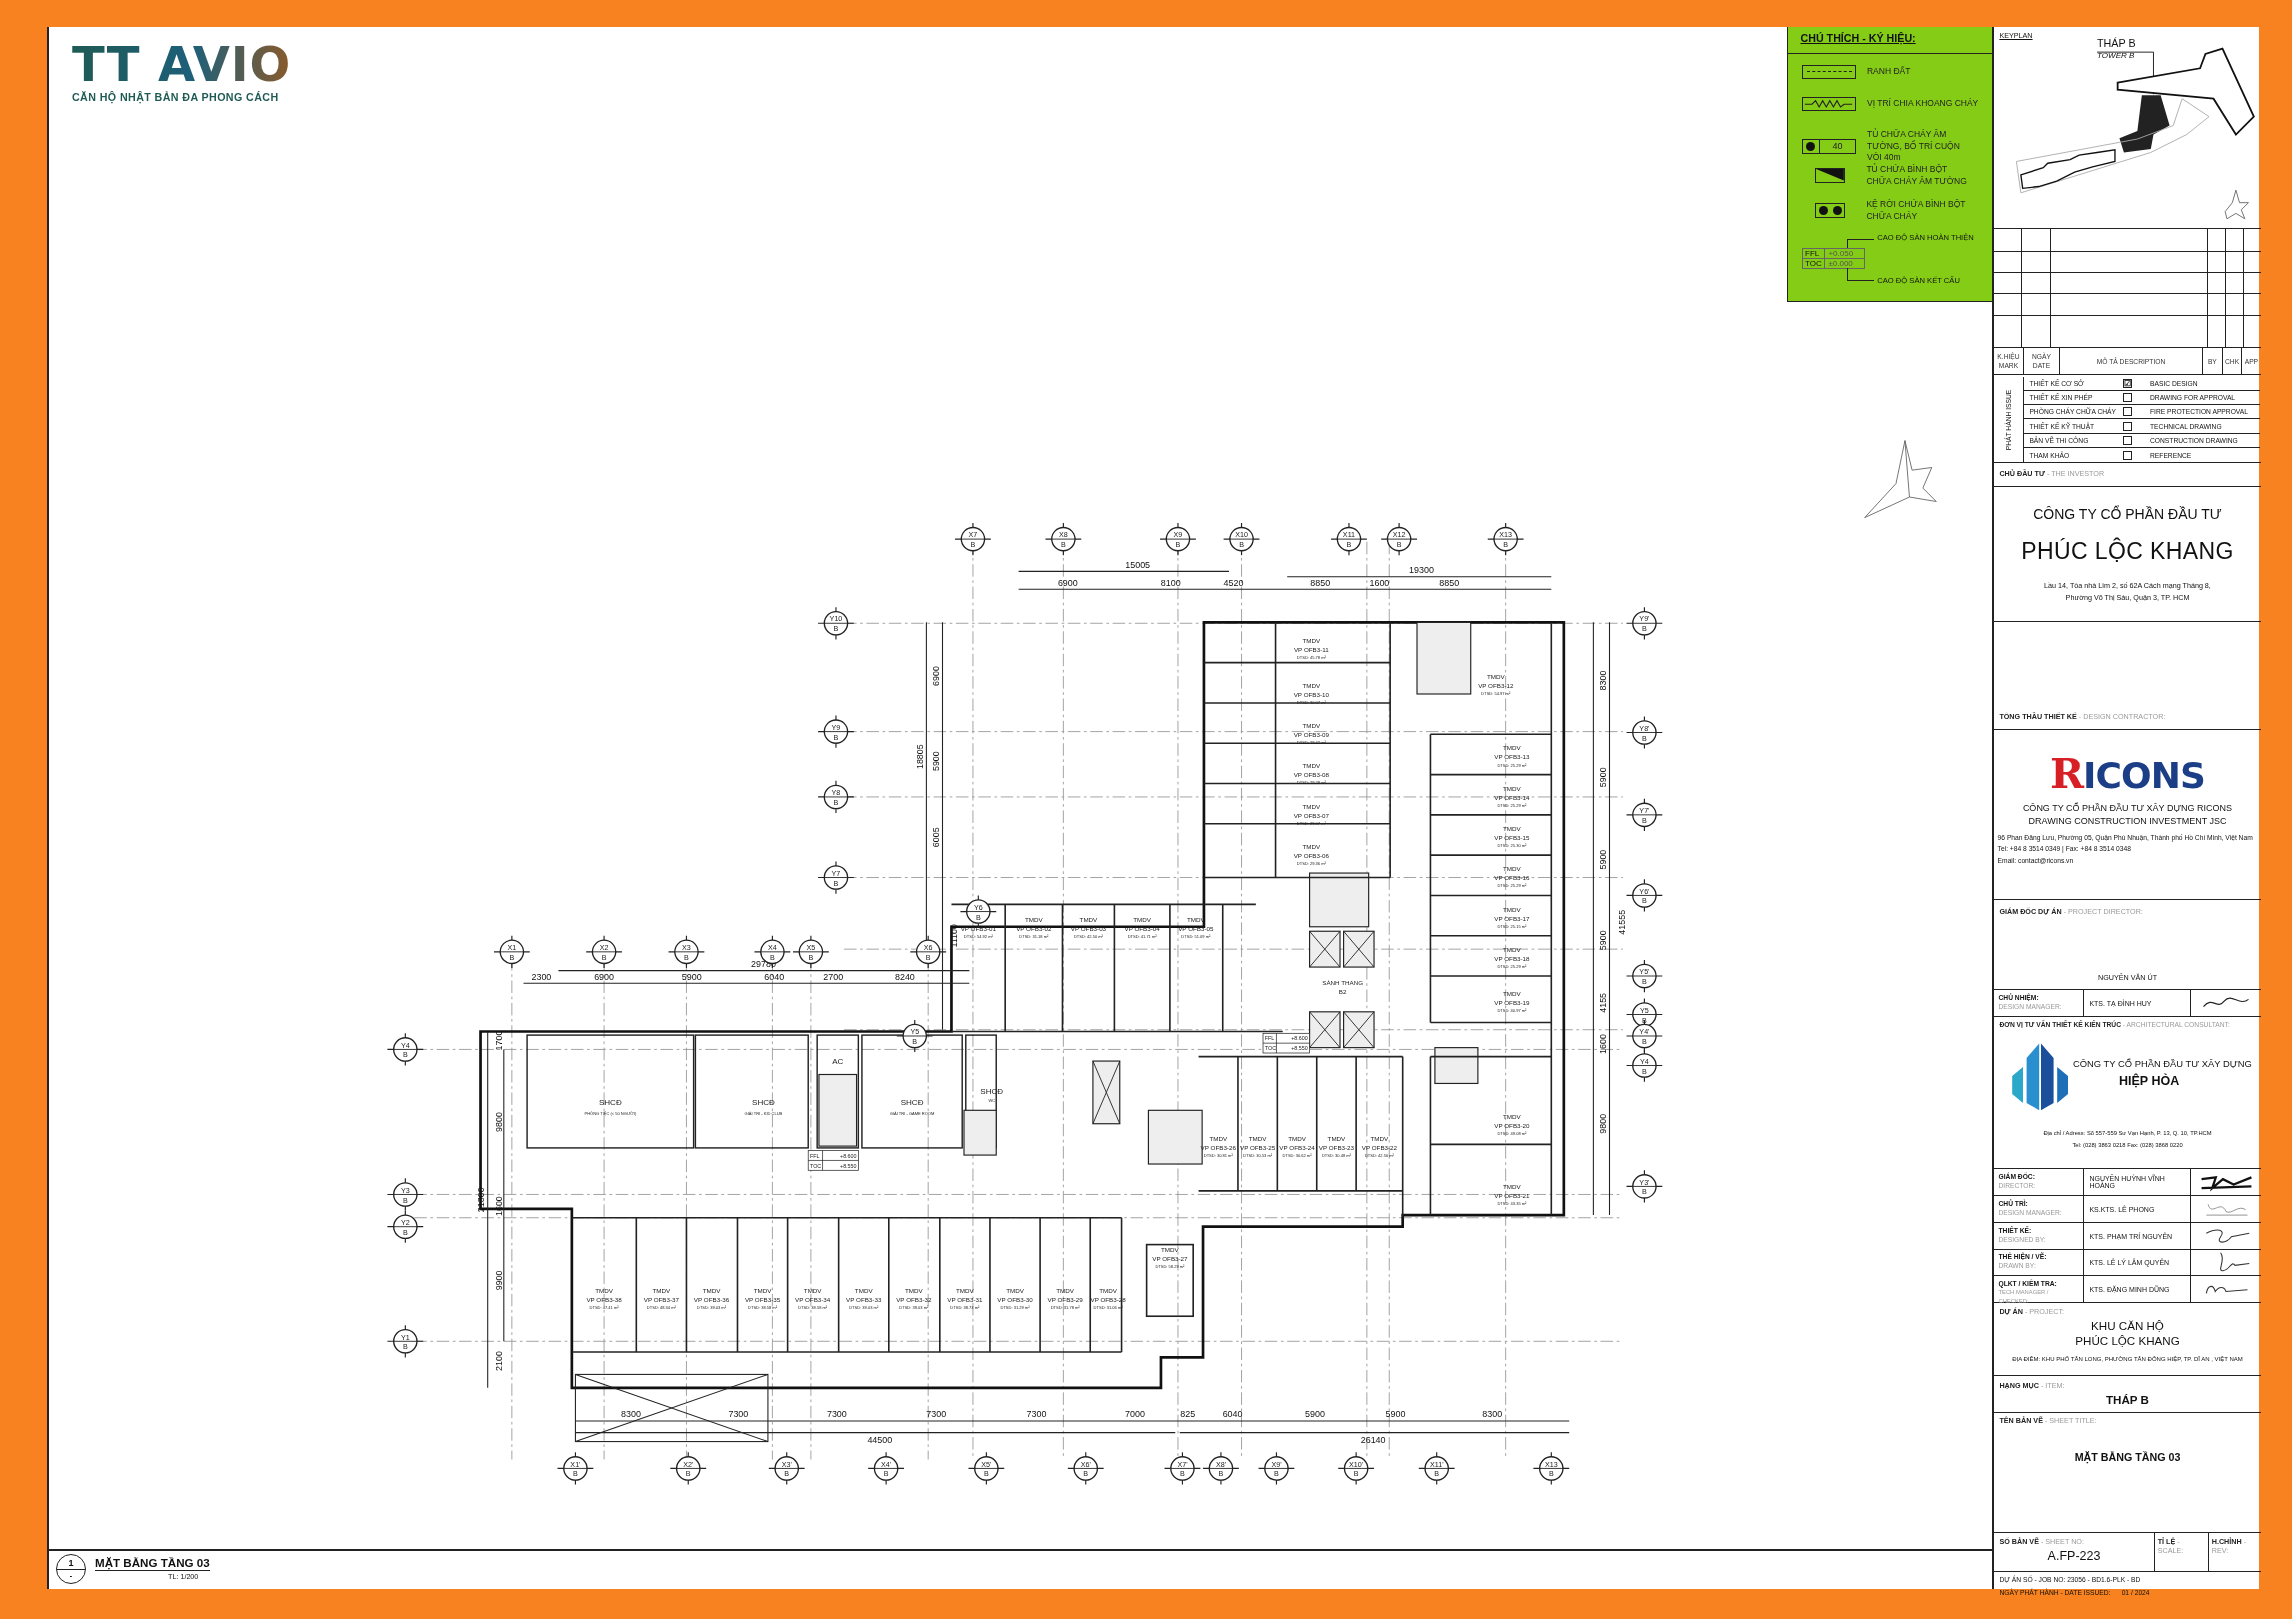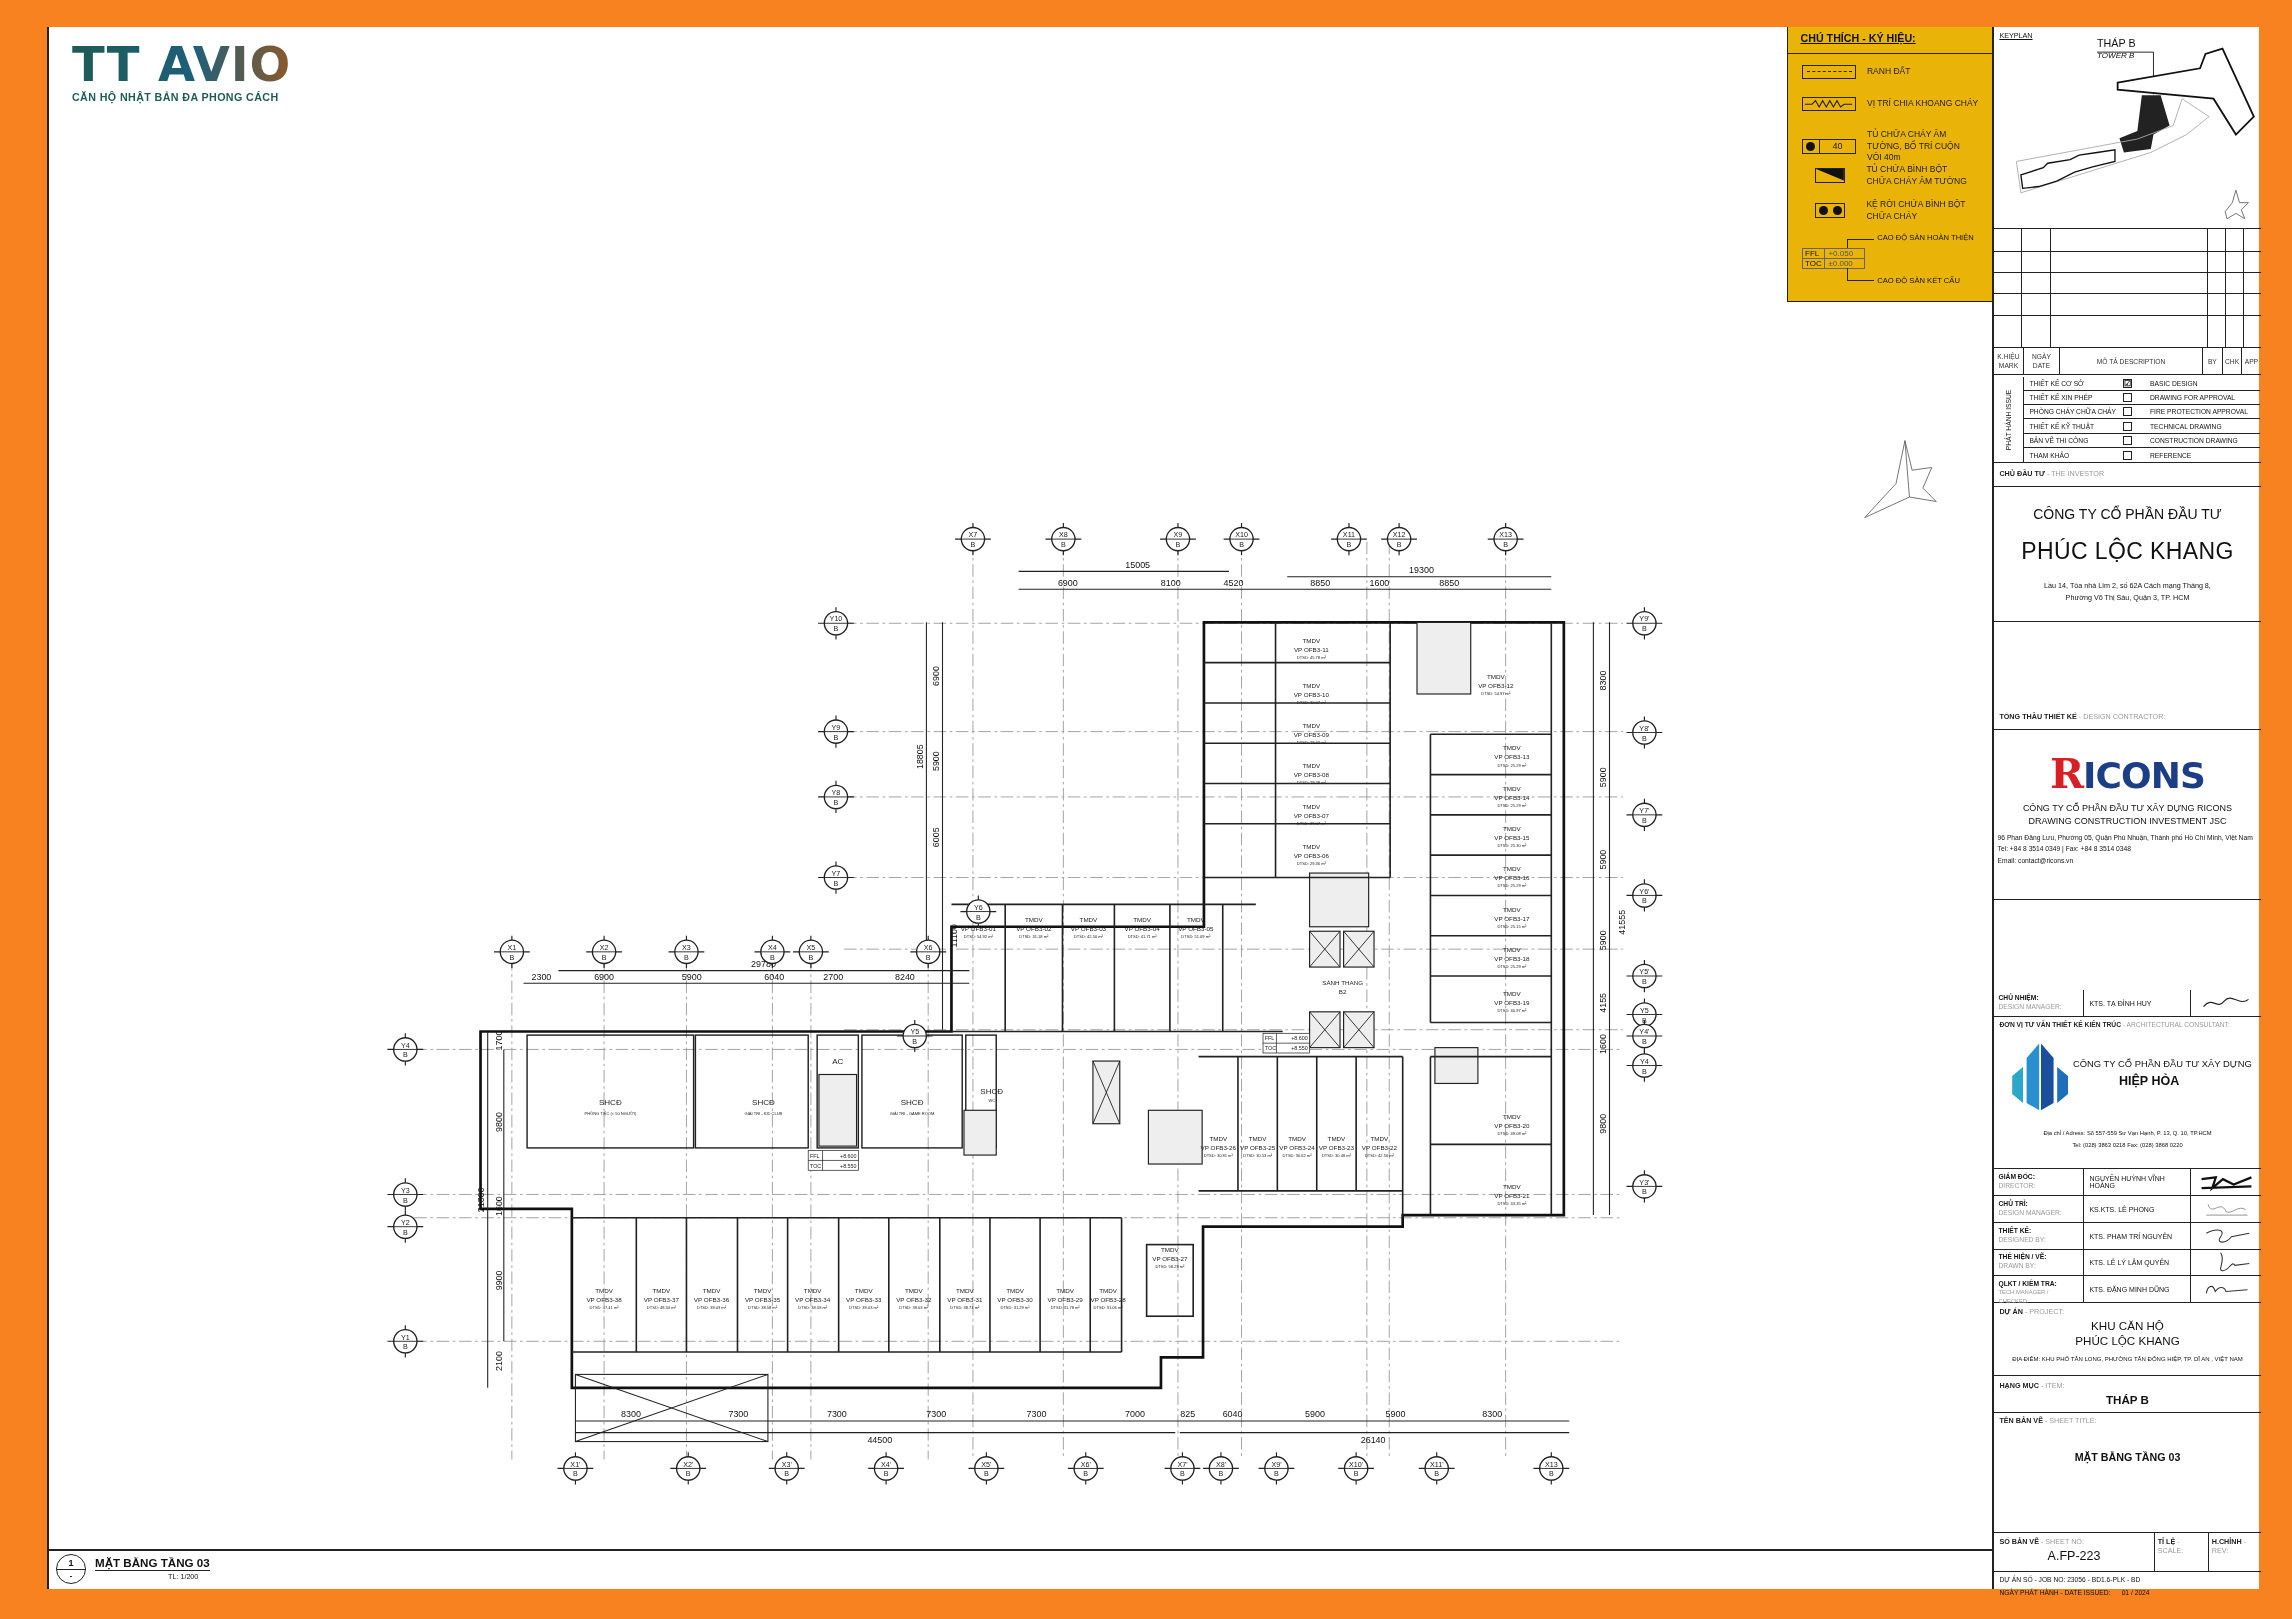--- a/index.html
+++ b/index.html
@@ -10,21 +10,21 @@
   .drawing-frame .bottom-line { position: absolute; left: 0; right: 0; top: 1522px; height: 1.8px; background:#222; }
   .drawing-frame .left-line { position: absolute; left: 0; top: 0; bottom: 0; width: 1.8px; background:#222; }
 
   
   .logo { position: absolute; left: 25px; top: 10.7px; }
   .logo-mark { font-family: "DejaVu Sans", sans-serif; font-weight: bold; font-size: 48px; letter-spacing: 0.9px; line-height: 52px;
     background: linear-gradient(90deg, #1f5b54 0%, #1e5f7a 55%, #8a5a2b 100%); -webkit-background-clip: text; background-clip: text; color: transparent; }
   .logo-tag { font-size: 10.7px; color: #1f5b54; letter-spacing: 0.4px; margin-top: 1.8px; font-weight: bold; }
 
   
-  .legend { position: absolute; left: 1740px; top: 0; width: 206px; height: 275px; border: 1.8px solid #222; border-top: none; background:#eab308; }
+  .legend { position: absolute; left: 1740px; top: 0; width: 206px; height: 275px; border: 1.8px solid #222; border-top: none; background:#84cc16; }
   .legend-title { height: 27px; border-bottom: 1.8px solid #222; font-size: 10.7px; font-weight: bold; text-decoration: underline; padding: 5.4px 12.5px; }
   .legend-row { position: absolute; left: 14.3px; font-size: 8.5px; color: #222; display: flex; align-items: center; }
   .legend-row .sym { width: 54px; height: 14.3px; border: 1.3px solid #222; margin-right: 10.7px; position: relative; flex: none; }
   .legend-row .txt { line-height: 11.6px; }
 
   
   .tb { position: absolute; left: 1945px; top: 0; width: 267px; height: 1562px; border-left: 2.7px solid #222; background:#fff; font-size: 7.6px; }
   .tb-sec { position: absolute; left: 0; width: 267px; border-bottom: 1.8px solid #222; }
   .tb-label { font-size: 7.2px; font-weight: bold; color:#222; padding: 3.6px 5.4px; }
   .tb-label .en { color: #999; font-weight: normal; }
@@ -901,20 +901,24 @@
       <div class="tb-label" style="padding-top:7.2px"><span>TỔNG THẦU THIẾT KẾ</span> <span class="en">- DESIGN CONTRACTOR:</span></div>
     </div>
     <div class="tb-sec" style="top:703px;height:170px;">
       <div class="ricons center" style="margin-top:19.7px;"><span class="r">R</span><span class="rest">ICONS</span></div>
       <div class="center" style="font-size:9px;margin-top:5.4px;">CÔNG TY CỔ PHẦN ĐẦU TƯ XÂY DỰNG RICONS</div>
       <div class="center" style="font-size:9px;margin-top:2.7px;">DRAWING CONSTRUCTION INVESTMENT JSC</div>
       <div style="font-size:6.7px;margin:8px 0 0 3.6px;">96 Phan Đăng Lưu, Phường 05, Quận Phú Nhuận, Thành phố Hồ Chí Minh, Việt Nam</div>
       <div style="font-size:6.7px;margin:4.5px 0 0 3.6px;">Tel: +84 8 3514 0349  | Fax: +84 8 3514 0348</div>
       <div style="font-size:6.7px;margin:4.5px 0 0 3.6px;">Email: contact@ricons.vn</div>
     </div>
+    <div class="tb-sec" style="top:873px;height:90px;">
+      <div class="tb-label" style="padding-top:7.2px"><span>GIÁM ĐỐC DỰ ÁN</span> <span class="en">- PROJECT DIRECTOR:</span></div>
+      <div class="center" style="position:absolute;bottom:7.2px;width:100%;font-size:7.2px;">NGUYỄN VĂN ÚT</div>
+    </div>
     <div class="sign-row" style="top:963px;height:27px;">
       <div class="role">
           <div>CHỦ NHIỆM:</div>
           <div class="en">DESIGN MANAGER:</div>
         </div>
       <div class="name">KTS. TẠ ĐÌNH HUY</div>
       <div class="sig">
           <svg width="54" height="18" viewBox="0 0 60 20">
             <path d="M 5 14 C 15 2, 20 18, 28 8 S 45 14, 55 6" fill="none" stroke="#222" stroke-width="1.3"></path>
           </svg>

